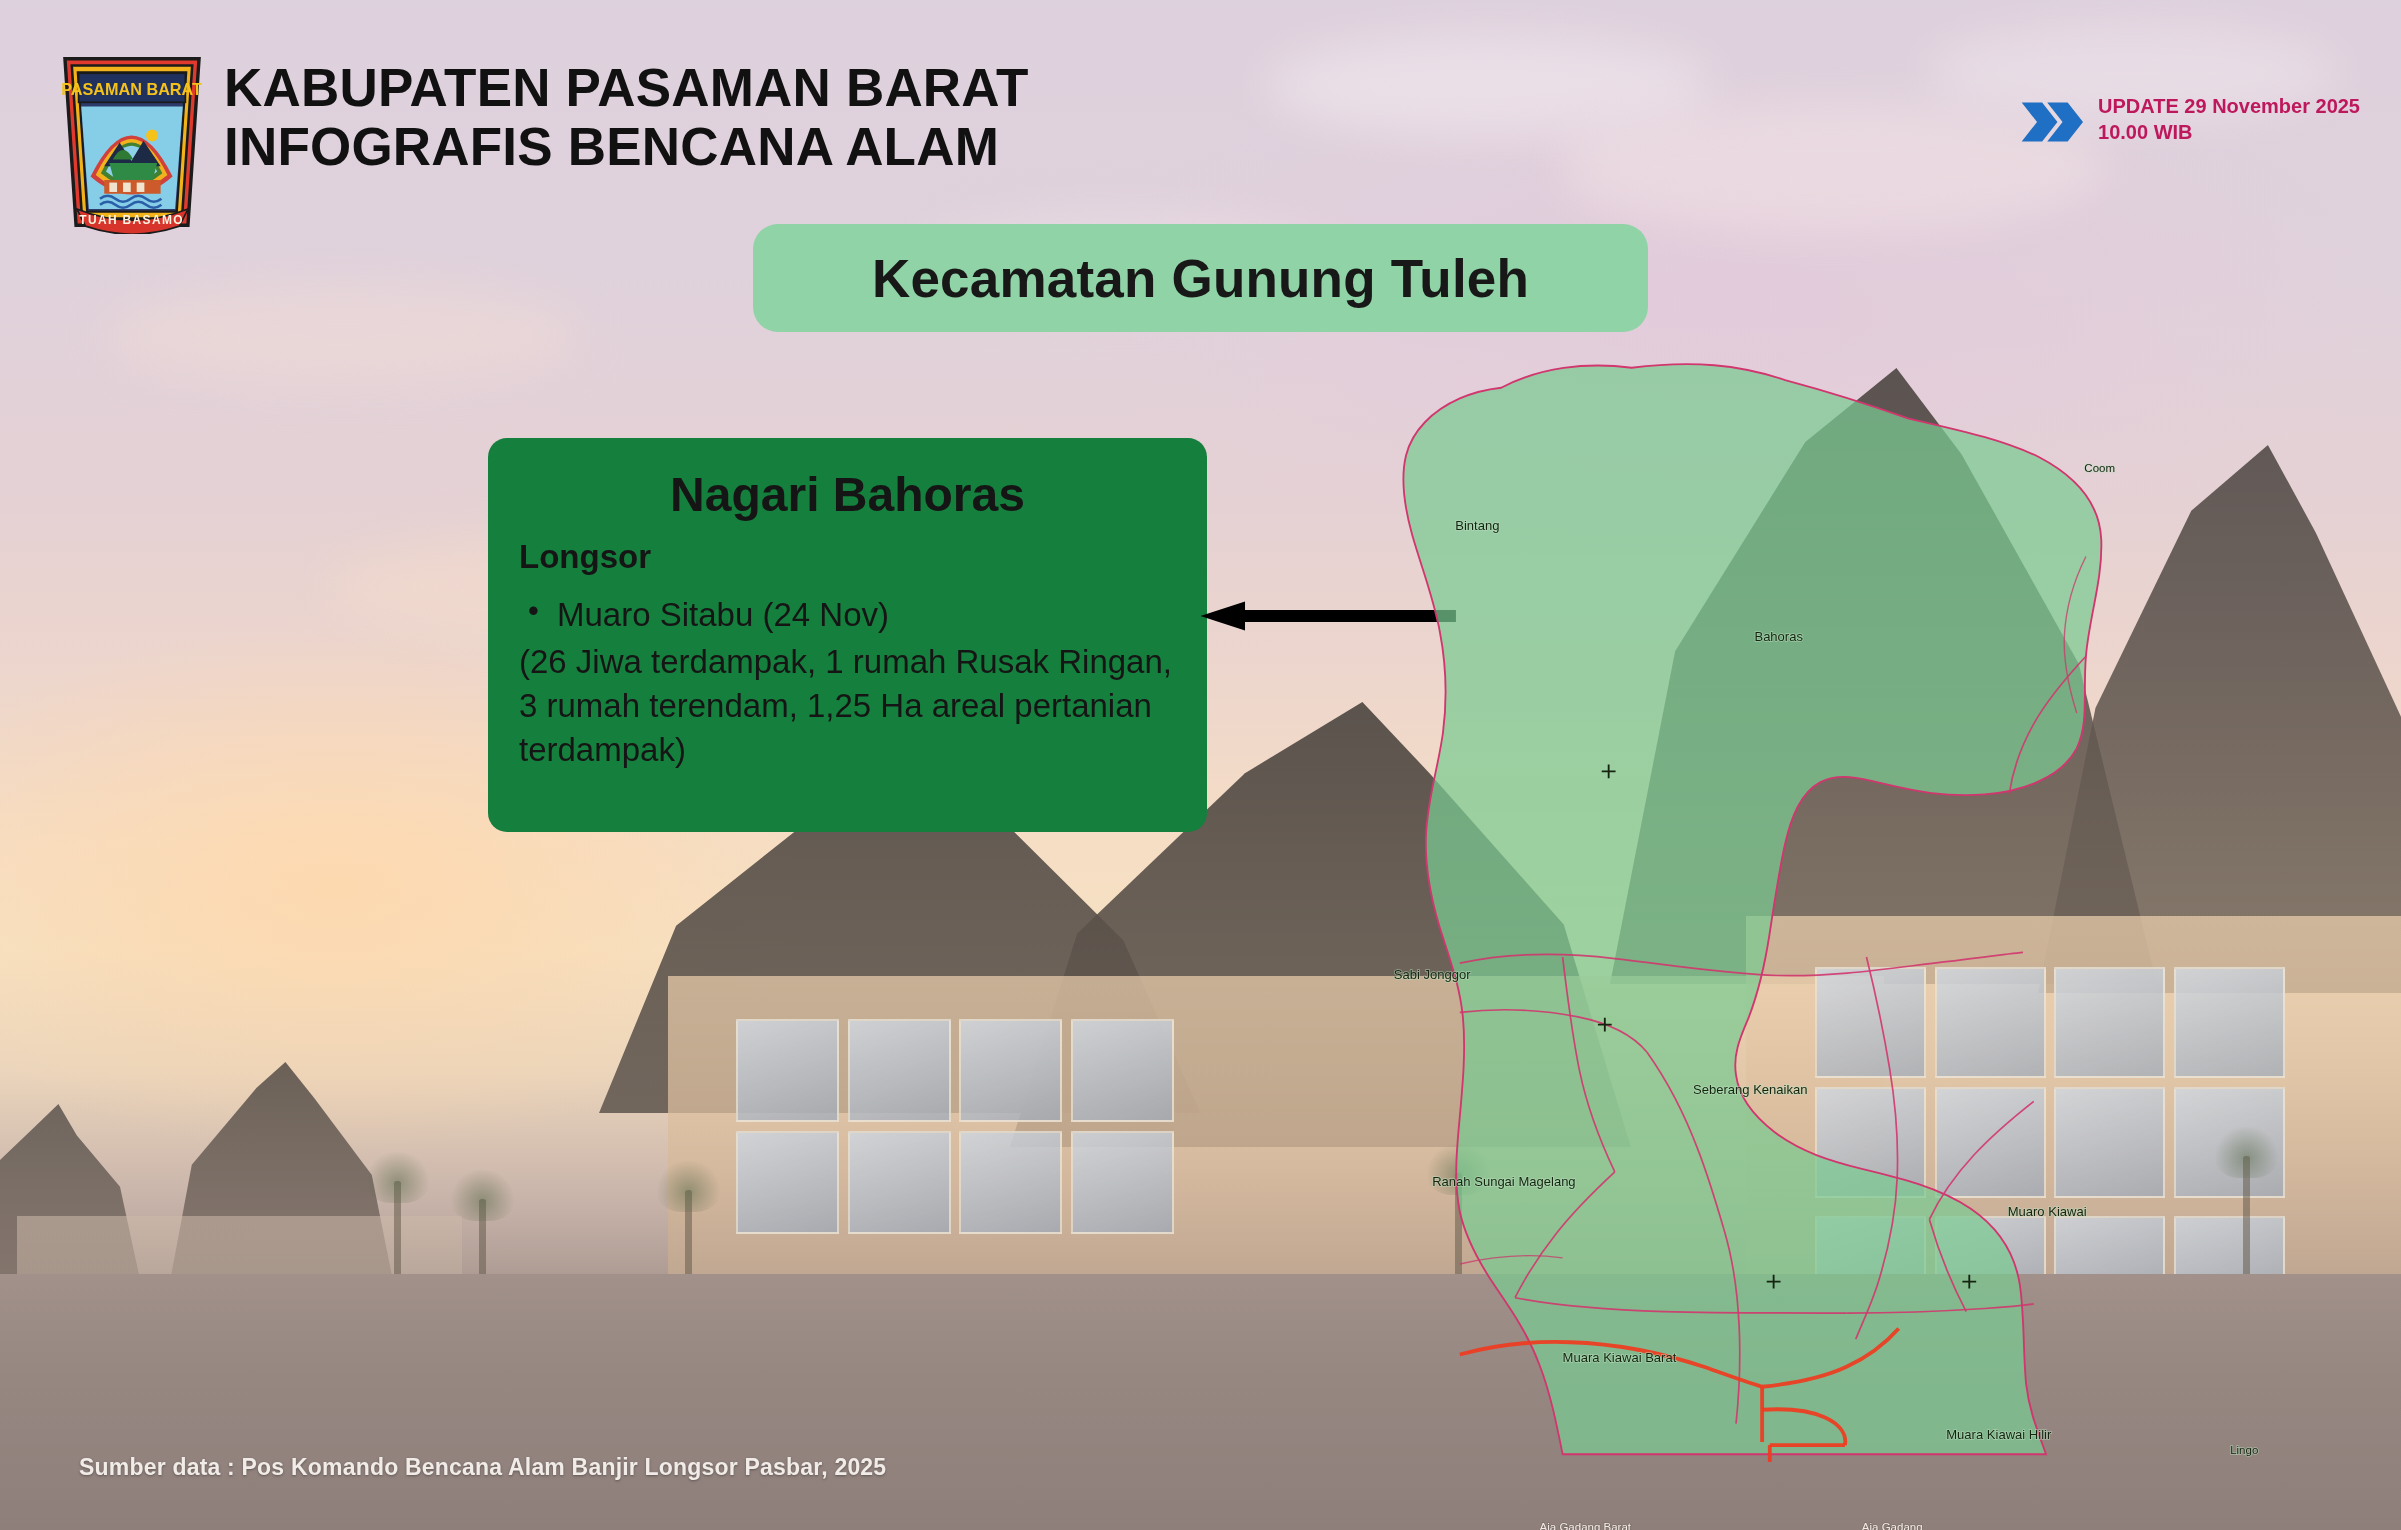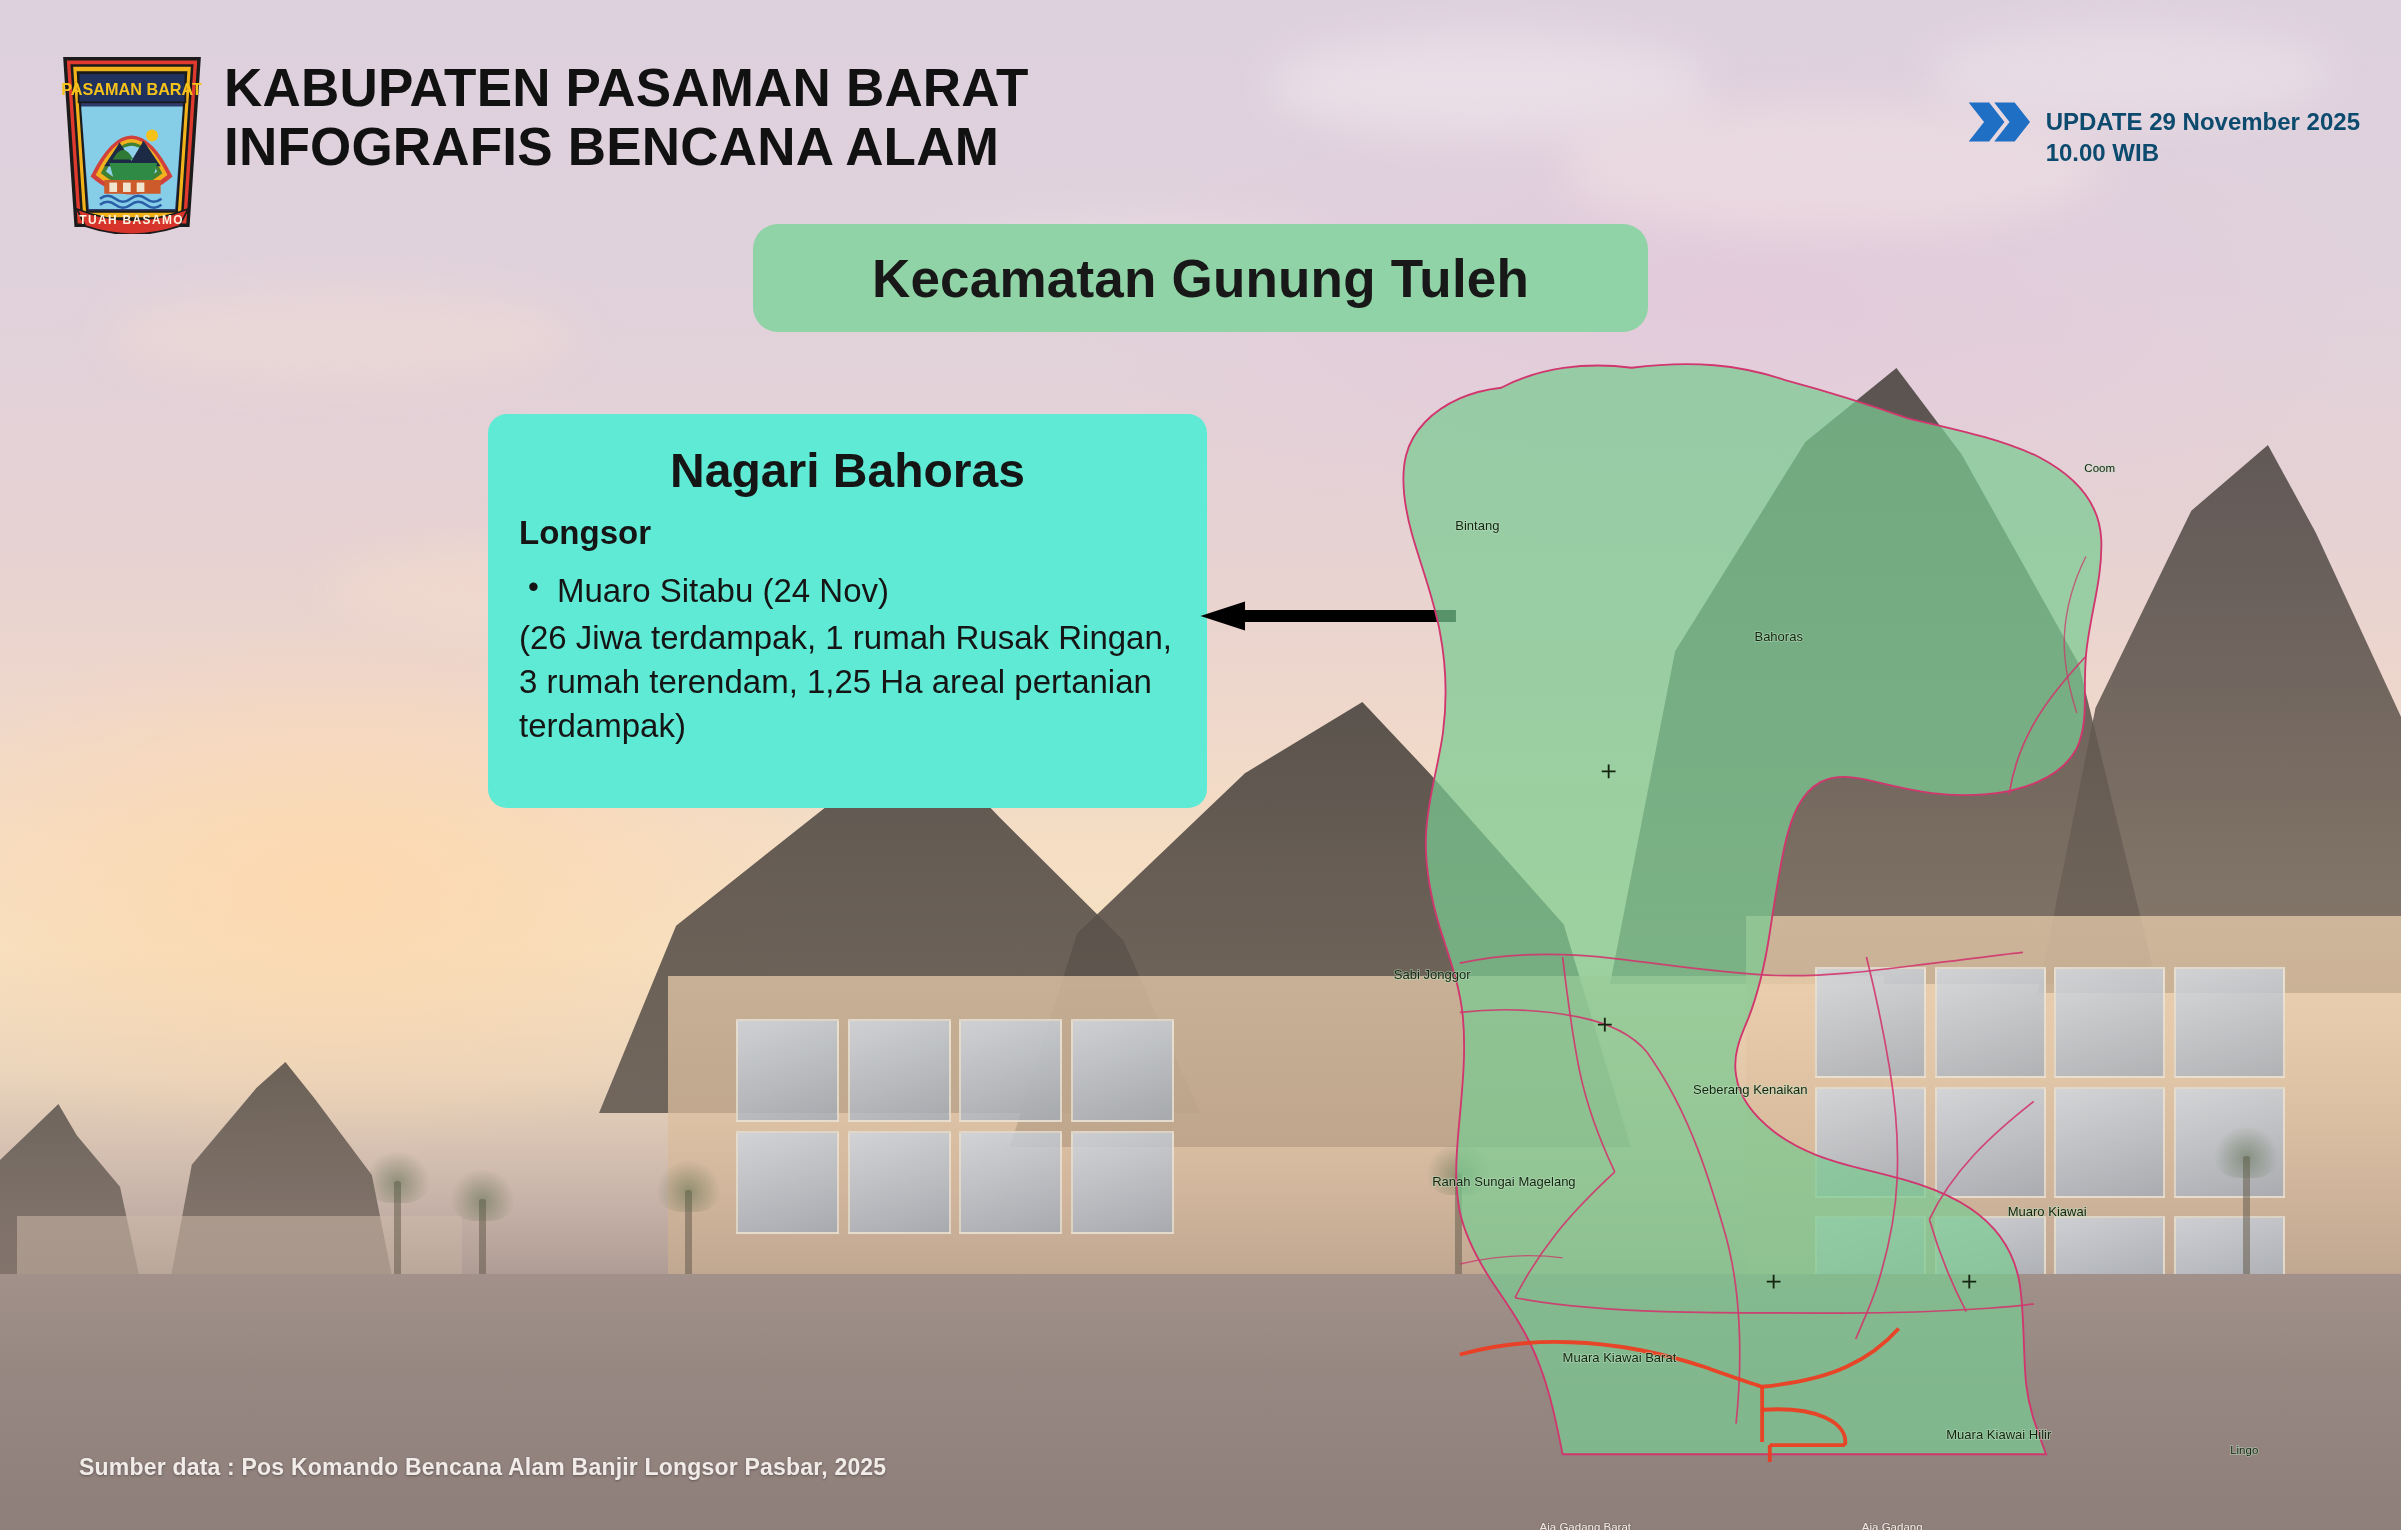--- a/index.html
+++ b/index.html
@@ -164,26 +164,25 @@
   }
 
   .update-block {
     position: absolute; right: 41px; top: 94px;
     display: flex;
     align-items: flex-start;
     gap: 15.4px;
   }
   .chevrons { margin-top: 5.1px; }
   .update-text {
-    color: #0c4a6e;
-    font-size: 24px;
+    color: #be185d;
+    font-size: 20px;
     font-weight: 700;
     line-height: 1.28;
     white-space: nowrap;
-    margin-top: 13px;
   }
 
   
   .kec-banner {
     position: absolute;
     left: 753px; top: 224px;
     width: 895px; height: 108px;
     background: #8fd3a6;
     border-radius: 25px;
     display: flex;
@@ -193,23 +192,23 @@
   .kec-banner-text {
     font-size: 53px;
     font-weight: 700;
     color: #181818;
     letter-spacing: 0.2px;
   }
 
   
   .info-card {
     position: absolute;
-    left: 488px; top: 414px;
+    left: 488px; top: 438px;
     width: 719px; height: 394px;
-    background: #5eead4;
+    background: #15803d;
     border-radius: 19px;
     padding: 31px 31px 20.5px 31px;
   }
   .nagari-title {
     text-align: center;
     font-size: 48px;
     font-weight: 700;
     color: #151515;
     line-height: 1.1;
     margin-bottom: 15.4px;

